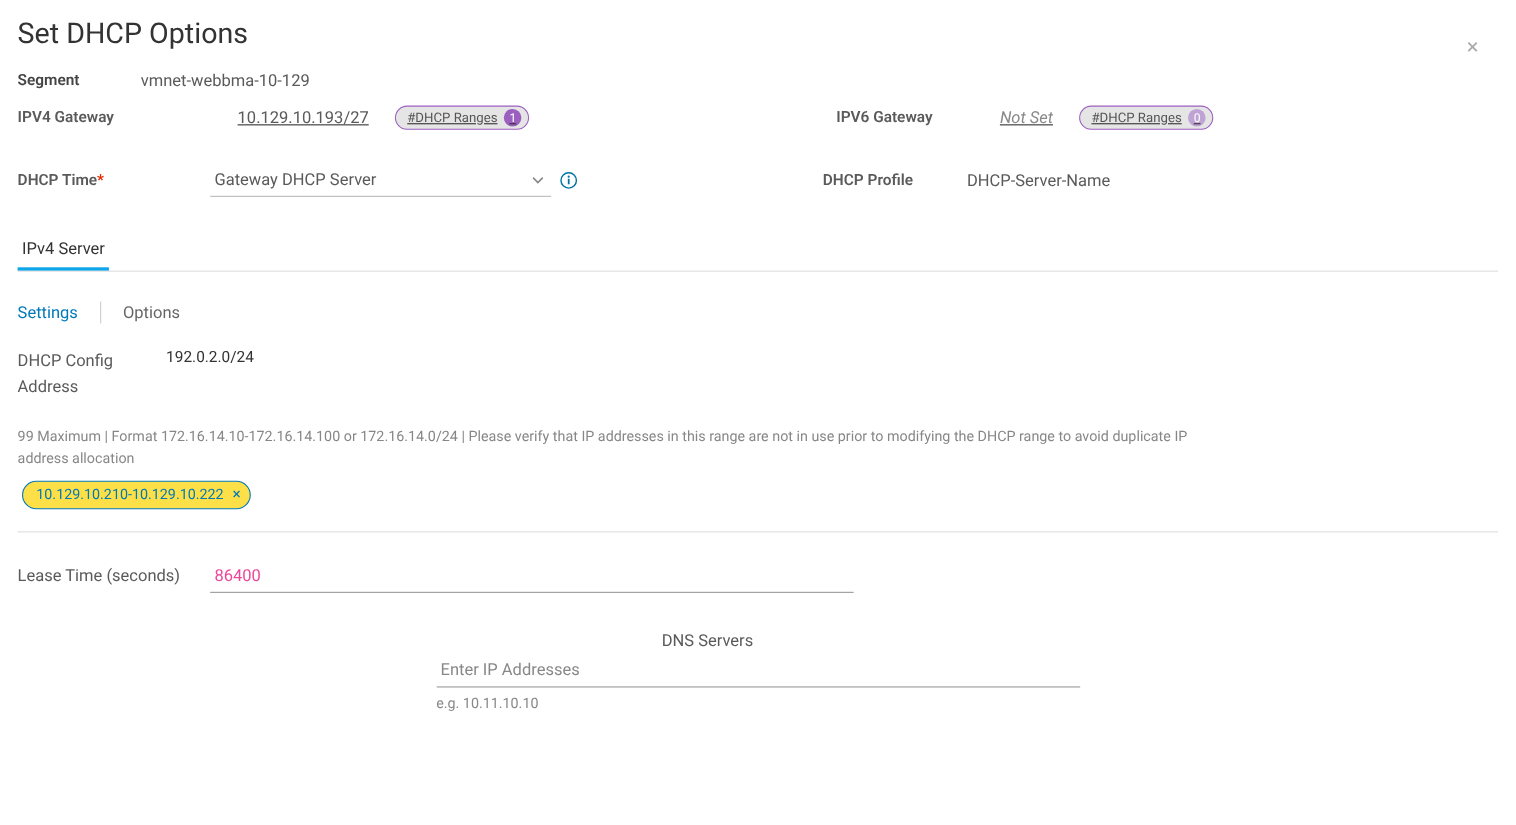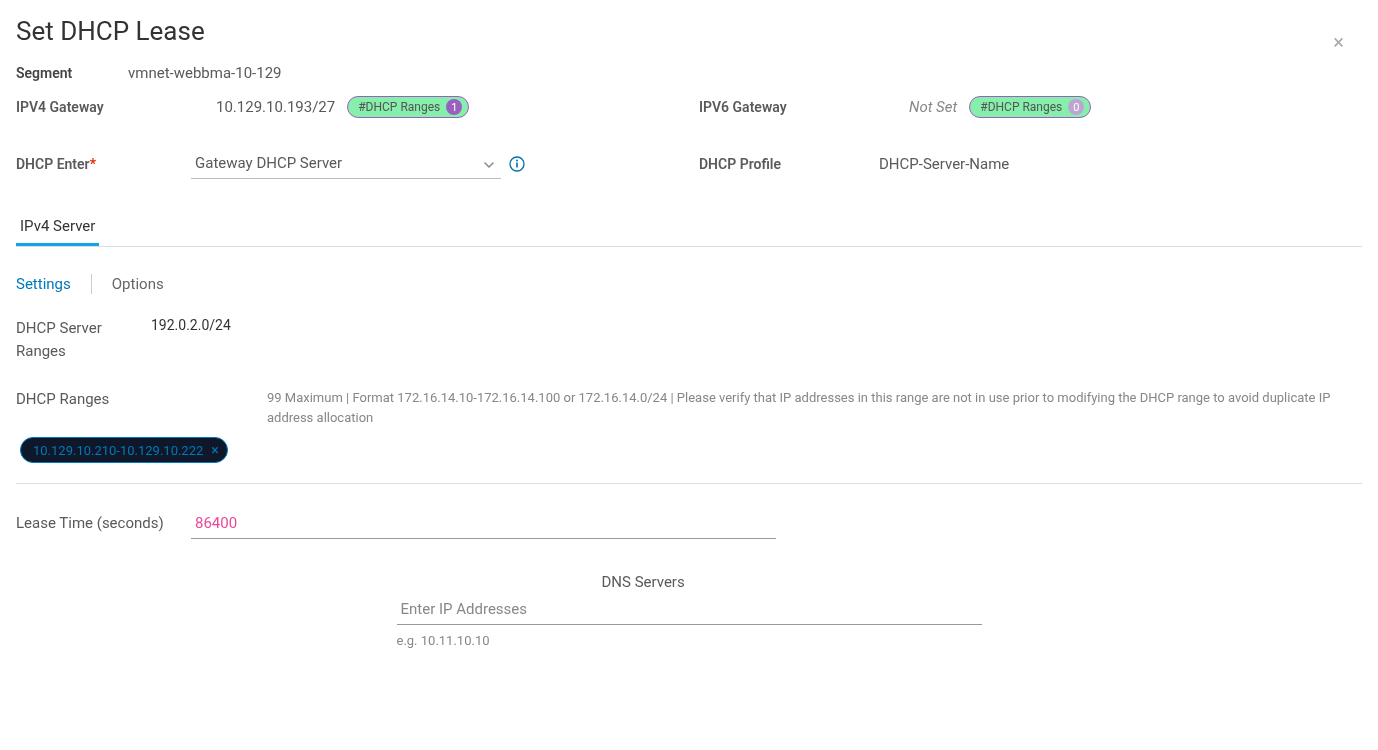--- a/index.html
+++ b/index.html
@@ -54,35 +54,37 @@
     }
     .col-left, .col-right {
       display: flex;
       align-items: center;
     }
     .col-left .label-field, .col-right .label-field {
       width: 200px;
     }
     .col-right .label-field {
       width: 210px;
+      text-align: center;
     }
     .value-region {
       display: flex;
       align-items: center;
-      gap: 12px;
+      gap: 24px;
+      text-decoration: underline;
     }
     .dhcp-ranges-pill {
       display: inline-flex;
       align-items: center;
       border: 1px solid #9b5fc0;
       border-radius: 14px;
       padding: 2px 6px 2px 10px;
       font-size: 12px;
       color: #555;
-      background: #86efac;
+      background: #e5e5e5;
       cursor: pointer;
     }
     .dhcp-ranges-pill .count-badge {
       display: inline-flex;
       align-items: center;
       justify-content: center;
       background: #9b5fc0;
       color: #fff;
       border-radius: 50%;
       width: 16px;
@@ -195,21 +197,21 @@
       width: 260px;
     }
     .tag-chip {
       display: inline-flex;
       align-items: center;
       border: 1px solid #0079b8;
       border-radius: 14px;
       padding: 4px 8px 4px 12px;
       font-size: 13px;
       color: #0079b8;
-      background: #0f172a;
+      background: #fde047;
       margin-top: 10px;
       margin-left: 4px;
       cursor: pointer;
     }
     .tag-chip .remove-x {
       margin-left: 8px;
       cursor: pointer;
       color: #0079b8;
       font-size: 14px;
     }
@@ -247,21 +249,21 @@
       top: 14px;
       color: #aaa;
       font-size: 20px;
       cursor: pointer;
     }
   </style>
 </head>
 <body>
 
 <div style="position:relative;">
-  <h1 class="page-title">Set DHCP Lease</h1>
+  <h1 class="page-title">Set DHCP Options</h1>
   <span class="close-x">×</span>
 
   <div class="field-row">
     <span class="label-bold">Segment</span>
     <span class="value-text" style="margin-left:12px;">vmnet-webbma-10-129</span>
   </div>
 
   <div class="two-col">
     <div class="col-left">
       <span class="label-field">IPV4 Gateway</span>
@@ -281,21 +283,21 @@
           <span>#DHCP Ranges</span>
           <span class="count-badge">0</span>
         </span>
       </div>
     </div>
   </div>
 
   <div class="two-col dhcp-type-row">
     <div class="col-left">
       <span class="label-field" style="width:175px;">
-        <span>DHCP Enter</span><span class="required-asterisk">*</span>
+        <span>DHCP Time</span><span class="required-asterisk">*</span>
       </span>
       <div class="select-wrap">
         <span class="select-text">Gateway DHCP Server</span>
         <span class="chevron">
           <svg width="12" height="12" viewBox="0 0 12 12">
               <path d="M2 4 L6 8 L10 4" stroke="#888" stroke-width="1.5" fill="none" stroke-linecap="round"></path>
             </svg>
         </span>
       </div>
       <span class="info-icon">
@@ -318,26 +320,25 @@
 
   <div class="subtabs">
     <div class="subtab active">Settings</div>
     <div class="subtab-divider"></div>
     <div class="subtab">Options</div>
   </div>
 
   <div class="settings-block">
 
     <div class="setting-row">
-      <div class="setting-label">DHCP Server Ranges</div>
+      <div class="setting-label">DHCP Config Address</div>
       <div class="setting-value">192.0.2.0/24</div>
     </div>
 
     <div class="ranges-row">
-      <div class="setting-label">DHCP Ranges</div>
       <div class="ranges-help">99 Maximum | Format 172.16.14.10-172.16.14.100 or 172.16.14.0/24 | Please verify that IP addresses in this range are not in use prior to modifying the DHCP range to avoid duplicate IP address allocation</div>
     </div>
 
     <div>
       <span class="tag-chip">
         <span>10.129.10.210-10.129.10.222</span>
         <span class="remove-x">×</span>
       </span>
     </div>
 

